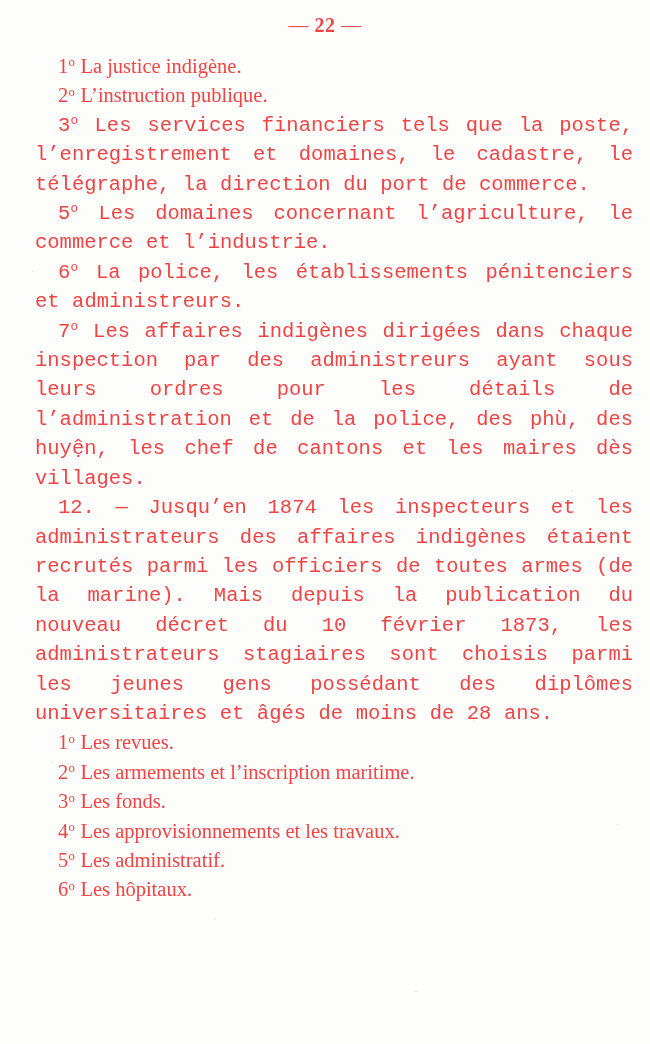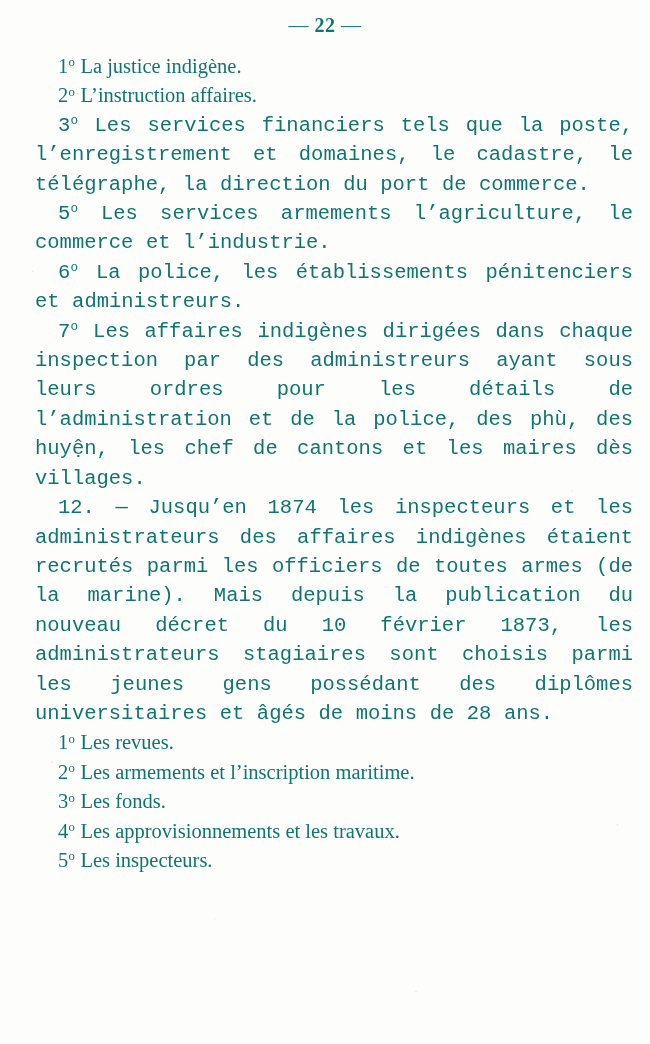--- a/index.html
+++ b/index.html
@@ -7,21 +7,21 @@
     padding: 0;
     background: #ffffff;
   }
   .page {
     position: relative;
     width: 650px;
     height: 1044px;
     background: #fdfdfc;
     overflow: hidden;
     font-family: "Liberation Serif", "DejaVu Serif", serif;
-    color: #0f766e;
+    color: #ef4444;
     -webkit-font-smoothing: antialiased;
   }
   
   .paper-grain {
     position: absolute;
     inset: 0;
     pointer-events: none;
     background:
       radial-gradient(circle at 12% 9%, rgba(80,80,80,.16) 0 .7px, transparent 1.2px),
       radial-gradient(circle at 96% 14%, rgba(80,80,80,.13) 0 .7px, transparent 1.2px),
@@ -89,41 +89,42 @@
   <div class="folio">
     <span class="rule">—</span>
     <span>22</span>
     <span class="rule">—</span>
   </div>
 
   <div class="body-col">
 
     <p class="listline"><span>1</span><sup class="ord">o</sup> <span>La justice indigène.</span></p>
 
-    <p class="listline"><span>2</span><sup class="ord">o</sup> <span>L’instruction affaires.</span></p>
+    <p class="listline"><span>2</span><sup class="ord">o</sup> <span>L’instruction publique.</span></p>
 
     <p class="para"><span>3</span><sup class="ord">o</sup> <span>Les services financiers tels que la poste, l’enregistrement et domaines, le cadastre, le télégraphe, la direction du port de commerce.</span></p>
 
 
-    <p class="para"><span>5</span><sup class="ord">o</sup> <span>Les services armements l’agriculture, le commerce et l’industrie.</span></p>
+    <p class="para"><span>5</span><sup class="ord">o</sup> <span>Les domaines concernant l’agriculture, le commerce et l’industrie.</span></p>
 
     <p class="para"><span>6</span><sup class="ord">o</sup> <span>La police, les établissements pénitenciers et administreurs.</span></p>
 
     <p class="para"><span>7</span><sup class="ord">o</sup> <span>Les affaires indigènes dirigées dans chaque inspection par des administreurs ayant sous leurs ordres pour les détails de l’administration et de la police, des phù, des huyện, les chef de cantons et les maires dès villages.</span></p>
 
     <p class="para"><span>12.</span> <span class="dash">—</span> <span>Jusqu’en 1874 les inspecteurs et les administrateurs des affaires indigènes étaient recrutés parmi les officiers de toutes armes (de la marine). Mais depuis la publication du nouveau décret du 10 février 1873, les administrateurs stagiaires sont choisis parmi les jeunes gens possédant des diplômes universitaires et âgés de moins de 28 ans.</span></p>
 
 
     <p class="listline"><span>1</span><sup class="ord">o</sup> <span>Les revues.</span></p>
 
     <p class="listline"><span>2</span><sup class="ord">o</sup> <span>Les armements et l’inscription maritime.</span></p>
 
     <p class="listline"><span>3</span><sup class="ord">o</sup> <span>Les fonds.</span></p>
 
     <p class="listline"><span>4</span><sup class="ord">o</sup> <span>Les approvisionnements et les travaux.</span></p>
 
-    <p class="listline"><span>5</span><sup class="ord">o</sup> <span>Les inspecteurs.</span></p>
+    <p class="listline"><span>5</span><sup class="ord">o</sup> <span>Les administratif.</span></p>
 
+    <p class="listline"><span>6</span><sup class="ord">o</sup> <span>Les hôpitaux.</span></p>
 
   </div>
 
   <div class="paper-grain"></div>
 </div>
 
 </body></html>

